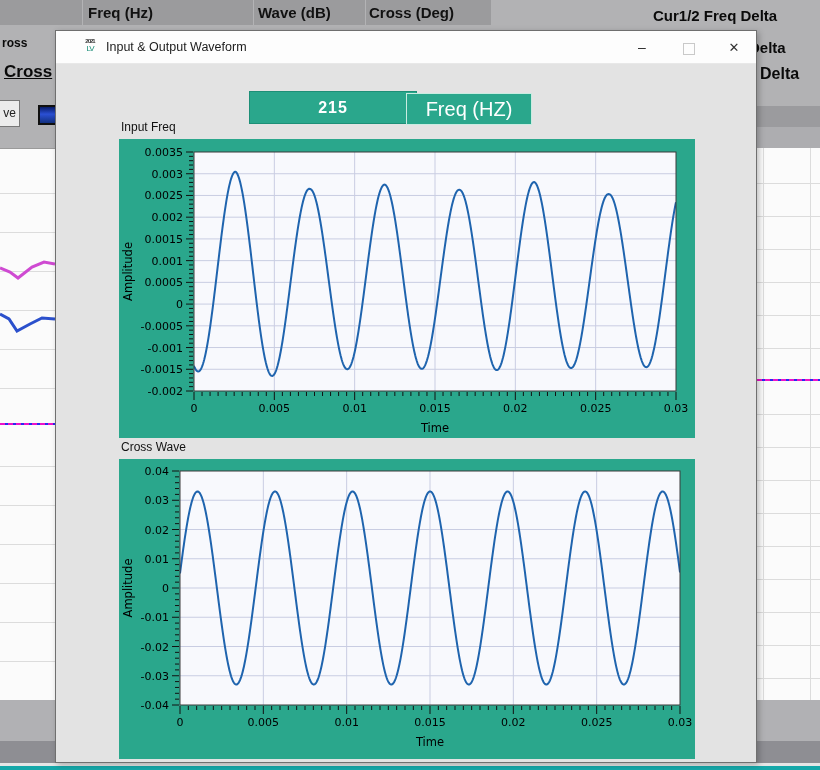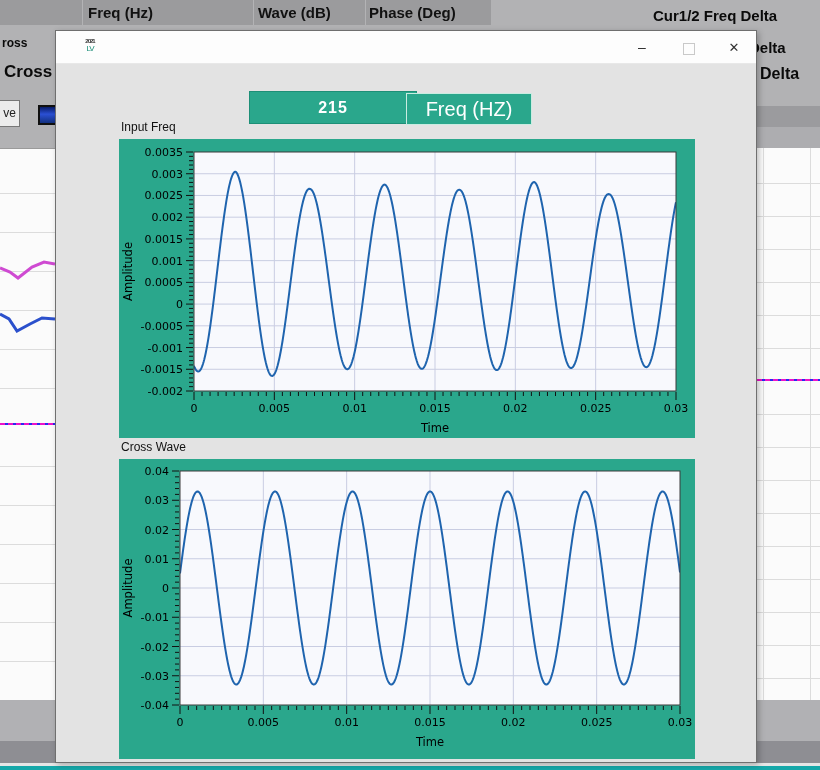--- a/index.html
+++ b/index.html
@@ -62,25 +62,25 @@
 </style>
 </head>
 <body>
 
 <div class="abs hdr-band"></div>
 <div class="abs hdr-sep" style="left:82px;"></div>
 <div class="abs hdr-sep" style="left:253px;"></div>
 <div class="abs hdr-sep" style="left:365px;"></div>
 <div class="abs hdr-col" style="left:88px;">Freq (Hz)</div>
 <div class="abs hdr-col" style="left:258px;">Wave (dB)</div>
-<div class="abs hdr-col" style="left:369px;">Phase (Deg)</div>
+<div class="abs hdr-col" style="left:369px;">Cross (Deg)</div>
 <div class="abs bold-frag" style="left:653px;top:7px;font-size:15px;">Cur1/2 Freq Delta</div>
 
 <div class="abs bold-frag" style="left:2px;top:36px;font-size:12px;">ross</div>
-<div class="abs bold-frag" style="left:4px;top:62px;font-size:17px;">Cross</div>
+<div class="abs bold-frag" style="left:4px;top:62px;font-size:17px;text-decoration:underline;">Cross</div>
 <div class="abs bold-frag" style="left:749px;top:39px;font-size:15px;">Delta</div>
 <div class="abs bold-frag" style="left:760px;top:65px;font-size:16px;">Delta</div>
 
 <div class="abs wave-btn">ve</div>
 <div class="abs blue-slide">
   <div class="abs blue-slide-div"></div>
 </div>
 
 <div class="abs bg-chart" style="left:0;top:148px;width:55px;height:552px;border-top:1px solid #9a9a9a;">
   <div class="abs gridline-h" style="top:44px;"></div>
@@ -131,20 +131,21 @@
 <div class="abs" style="left:0;top:741px;width:820px;height:22px;background:#8e8e93;"></div>
 <div class="abs" style="left:0;top:763px;width:820px;height:3px;background:#e6e6e6;"></div>
 <div class="abs" style="left:0;top:766px;width:820px;height:4px;background:#16a8a9;"></div>
 
 <div class="abs dialog">
   <div class="abs titlebar">
     <div class="abs lv-icon">
       <span class="r1">2021</span>
       <span class="r2">LV</span>
     </div>
+    <div class="abs win-title">Input &amp; Output Waveform</div>
     <div class="abs win-btn" style="left:571px;">–</div>
     <div class="abs win-btn" style="left:618px;">
       <div class="abs max-box" style="left:9px;"></div>
     </div>
     <div class="abs win-btn" style="left:663px;font-size:13px;">✕</div>
   </div>
 
   <div class="abs freq-value">215</div>
   <div class="abs freq-unit">Freq (HZ)</div>
 

